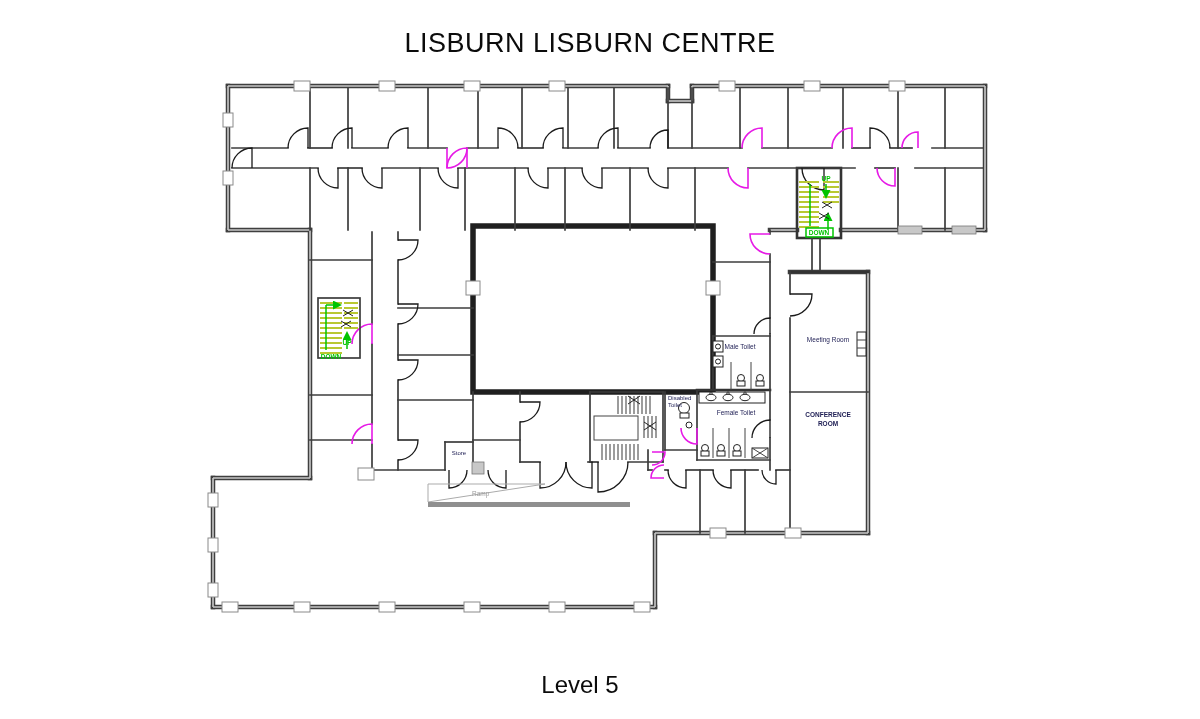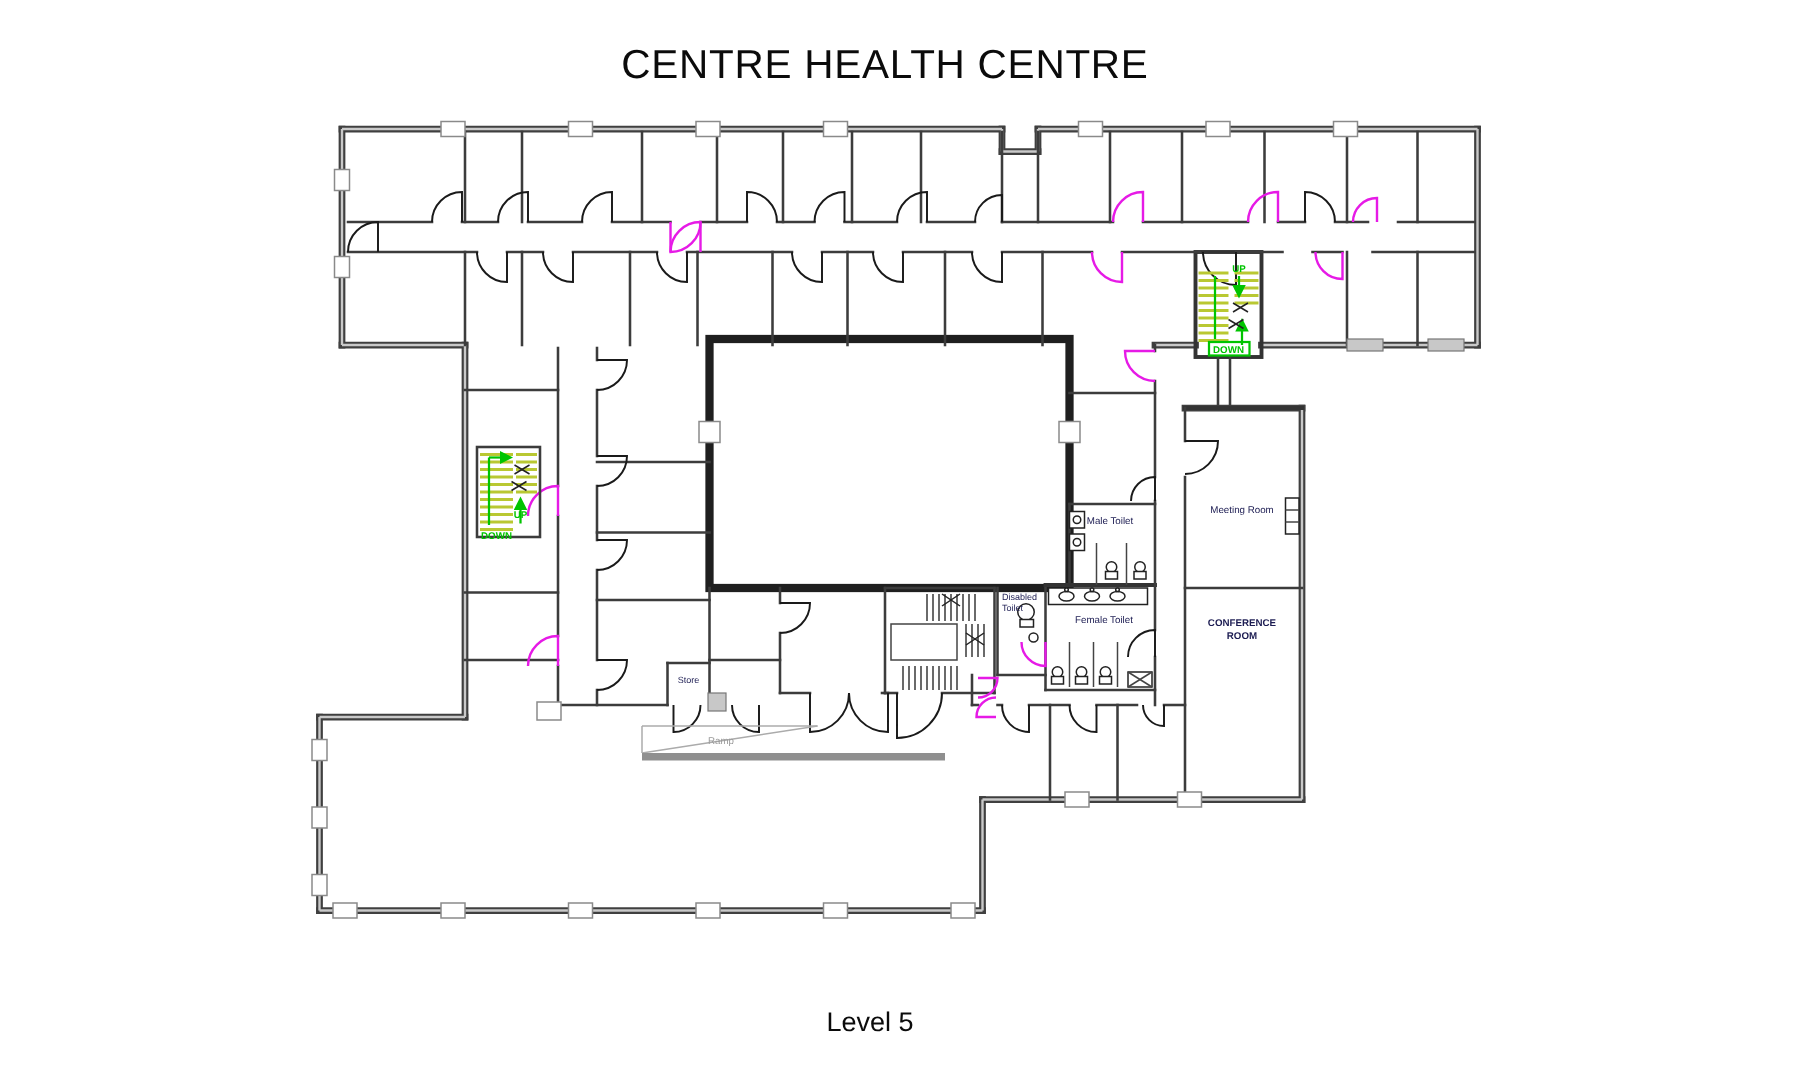--- a/index.html
+++ b/index.html
@@ -1,21 +1,21 @@
 <!DOCTYPE html>
 <html style="--accent-door: #e61ae6; --stair-tread: #b9c832; --stair-annotation: #00c400; --room-label: #1c1c52;"><head>
 <meta charset="utf-8">
 <style>
   html,body{margin:0;padding:0;background:#fff;}
   .page{position:relative;width:1200px;height:719px;background:#fff;overflow:hidden;
         font-family:"Liberation Sans", sans-serif;}
   .plan-title{position:absolute;top:28px;left:0;width:1180px;text-align:center;
         font-size:27px;letter-spacing:.5px;color:#0b0b0b;font-family:"Liberation Sans",sans-serif;}
   .level-label{position:absolute;top:671px;left:0;width:1160px;text-align:center;
-        font-size:18px;color:#0b0b0b;}
+        font-size:24px;color:#0b0b0b;}
   svg{position:absolute;top:0;left:0;}
   
   .w-outer{stroke:#3f3f3f;stroke-width:4.5;stroke-linecap:square;fill:none;}
   .w-outer-core{stroke:#c9c9c9;stroke-width:1.6;stroke-linecap:butt;fill:none;}
   .w-in{stroke:#3c3c3c;stroke-width:1.7;stroke-linecap:square;fill:none;}
   .w-mid{stroke:#333;stroke-width:2.6;stroke-linecap:square;fill:none;}
   .w-court{stroke:#1f1f1f;stroke-width:5.5;fill:none;}
   .w-thin{stroke:#444;stroke-width:1;fill:none;}
   
   .door{stroke:#1a1a1a;stroke-width:1.3;fill:none;}
@@ -33,21 +33,21 @@
   .lbl{fill:var(--room-label,#1c1c52);font-size:6.5px;}
   .lblRamp{fill:#9a9a9a;font-size:6.5px;}
   .ramp-line{stroke:#ababab;stroke-width:1;fill:none;}
   .ramp-bar{fill:#8f8f8f;}
   text{font-family:"Liberation Sans",sans-serif;}
 </style>
 </head>
 <body>
 
 <div class="page">
-  <div class="plan-title">CENTRE HEALTH CENTRE</div>
+  <div class="plan-title">LISBURN LISBURN CENTRE</div>
 
   <svg width="1200" height="719" viewBox="0 0 1200 719">
     <defs>
       <marker id="arrG" markerWidth="8" markerHeight="8" refX="4" refY="3" orient="auto">
         <path d="M0,0 L6,3 L0,6 Z" fill="#00c400"></path>
       </marker>
     </defs>
 
     <g id="gOuter">
         <line x1="228" y1="86" x2="668" y2="86" class="w-outer"></line>

